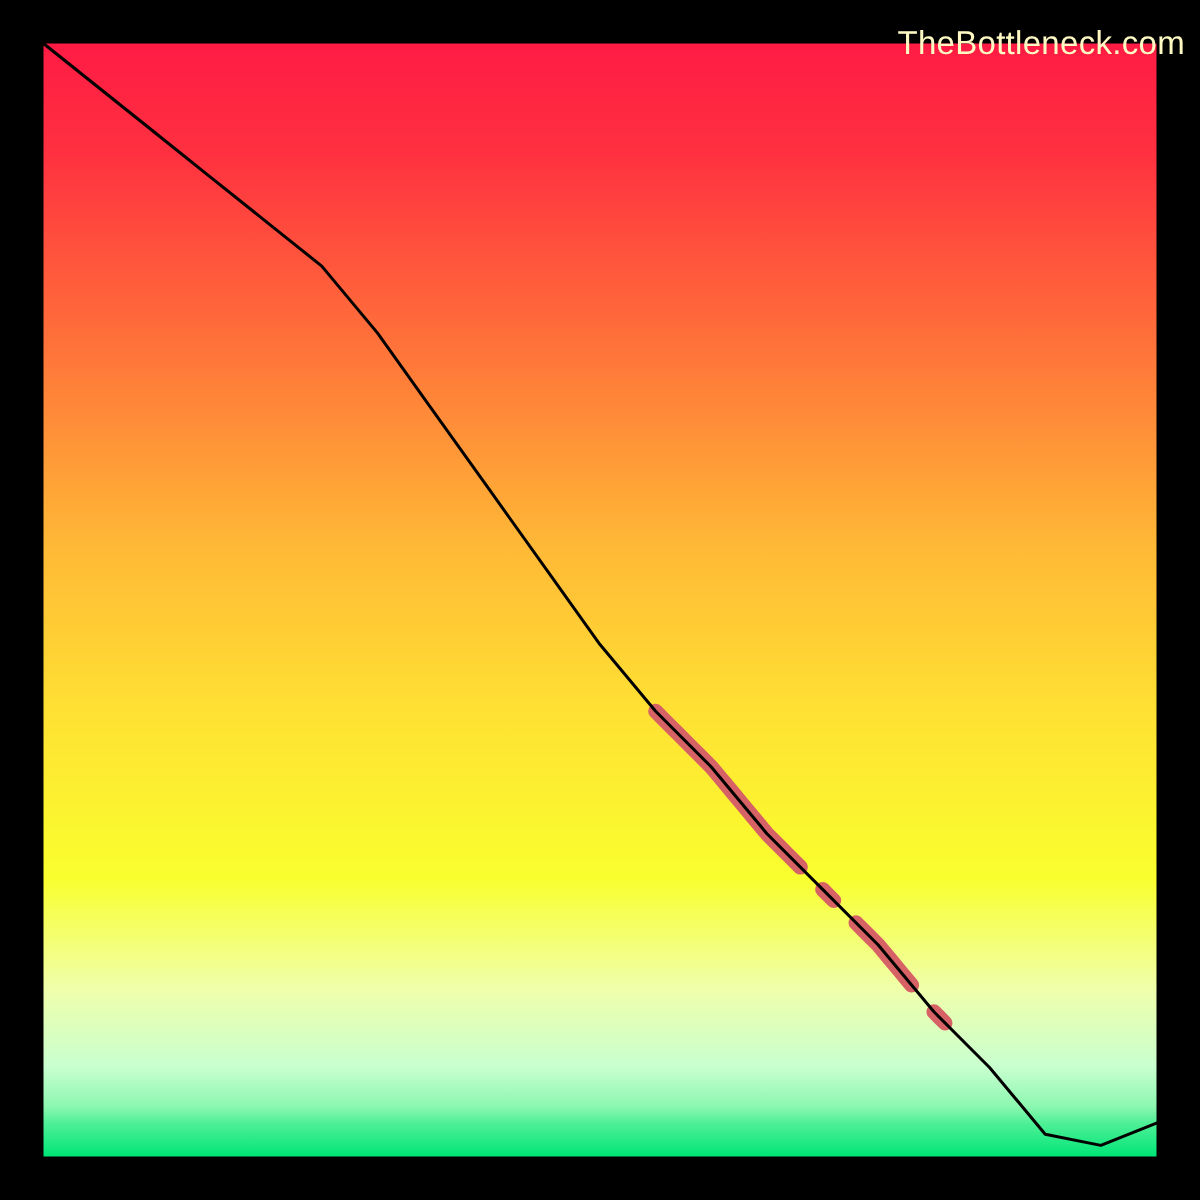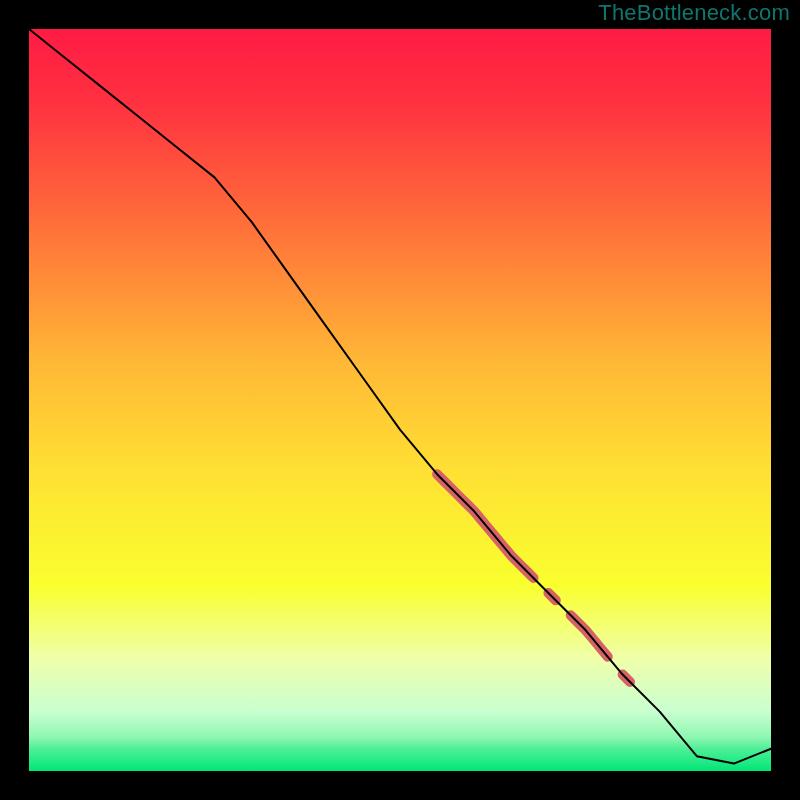--- a/index.html
+++ b/index.html
@@ -12,23 +12,23 @@
     font-family: Arial, Helvetica, sans-serif;
   }
   .stage {
     position: relative;
     width: 800px;
     height: 800px;
     background: #000;
   }
   .watermark {
     position: absolute;
-    top: 0;
+    top: 16px;
     right: 10px;
-    color: #0f766e;
+    color: #fef9c3;
     font-size: 22px;
     letter-spacing: 0.2px;
     z-index: 20;
     user-select: none;
   }
   svg {
     position: absolute;
     left: 0;
     top: 0;
   }

